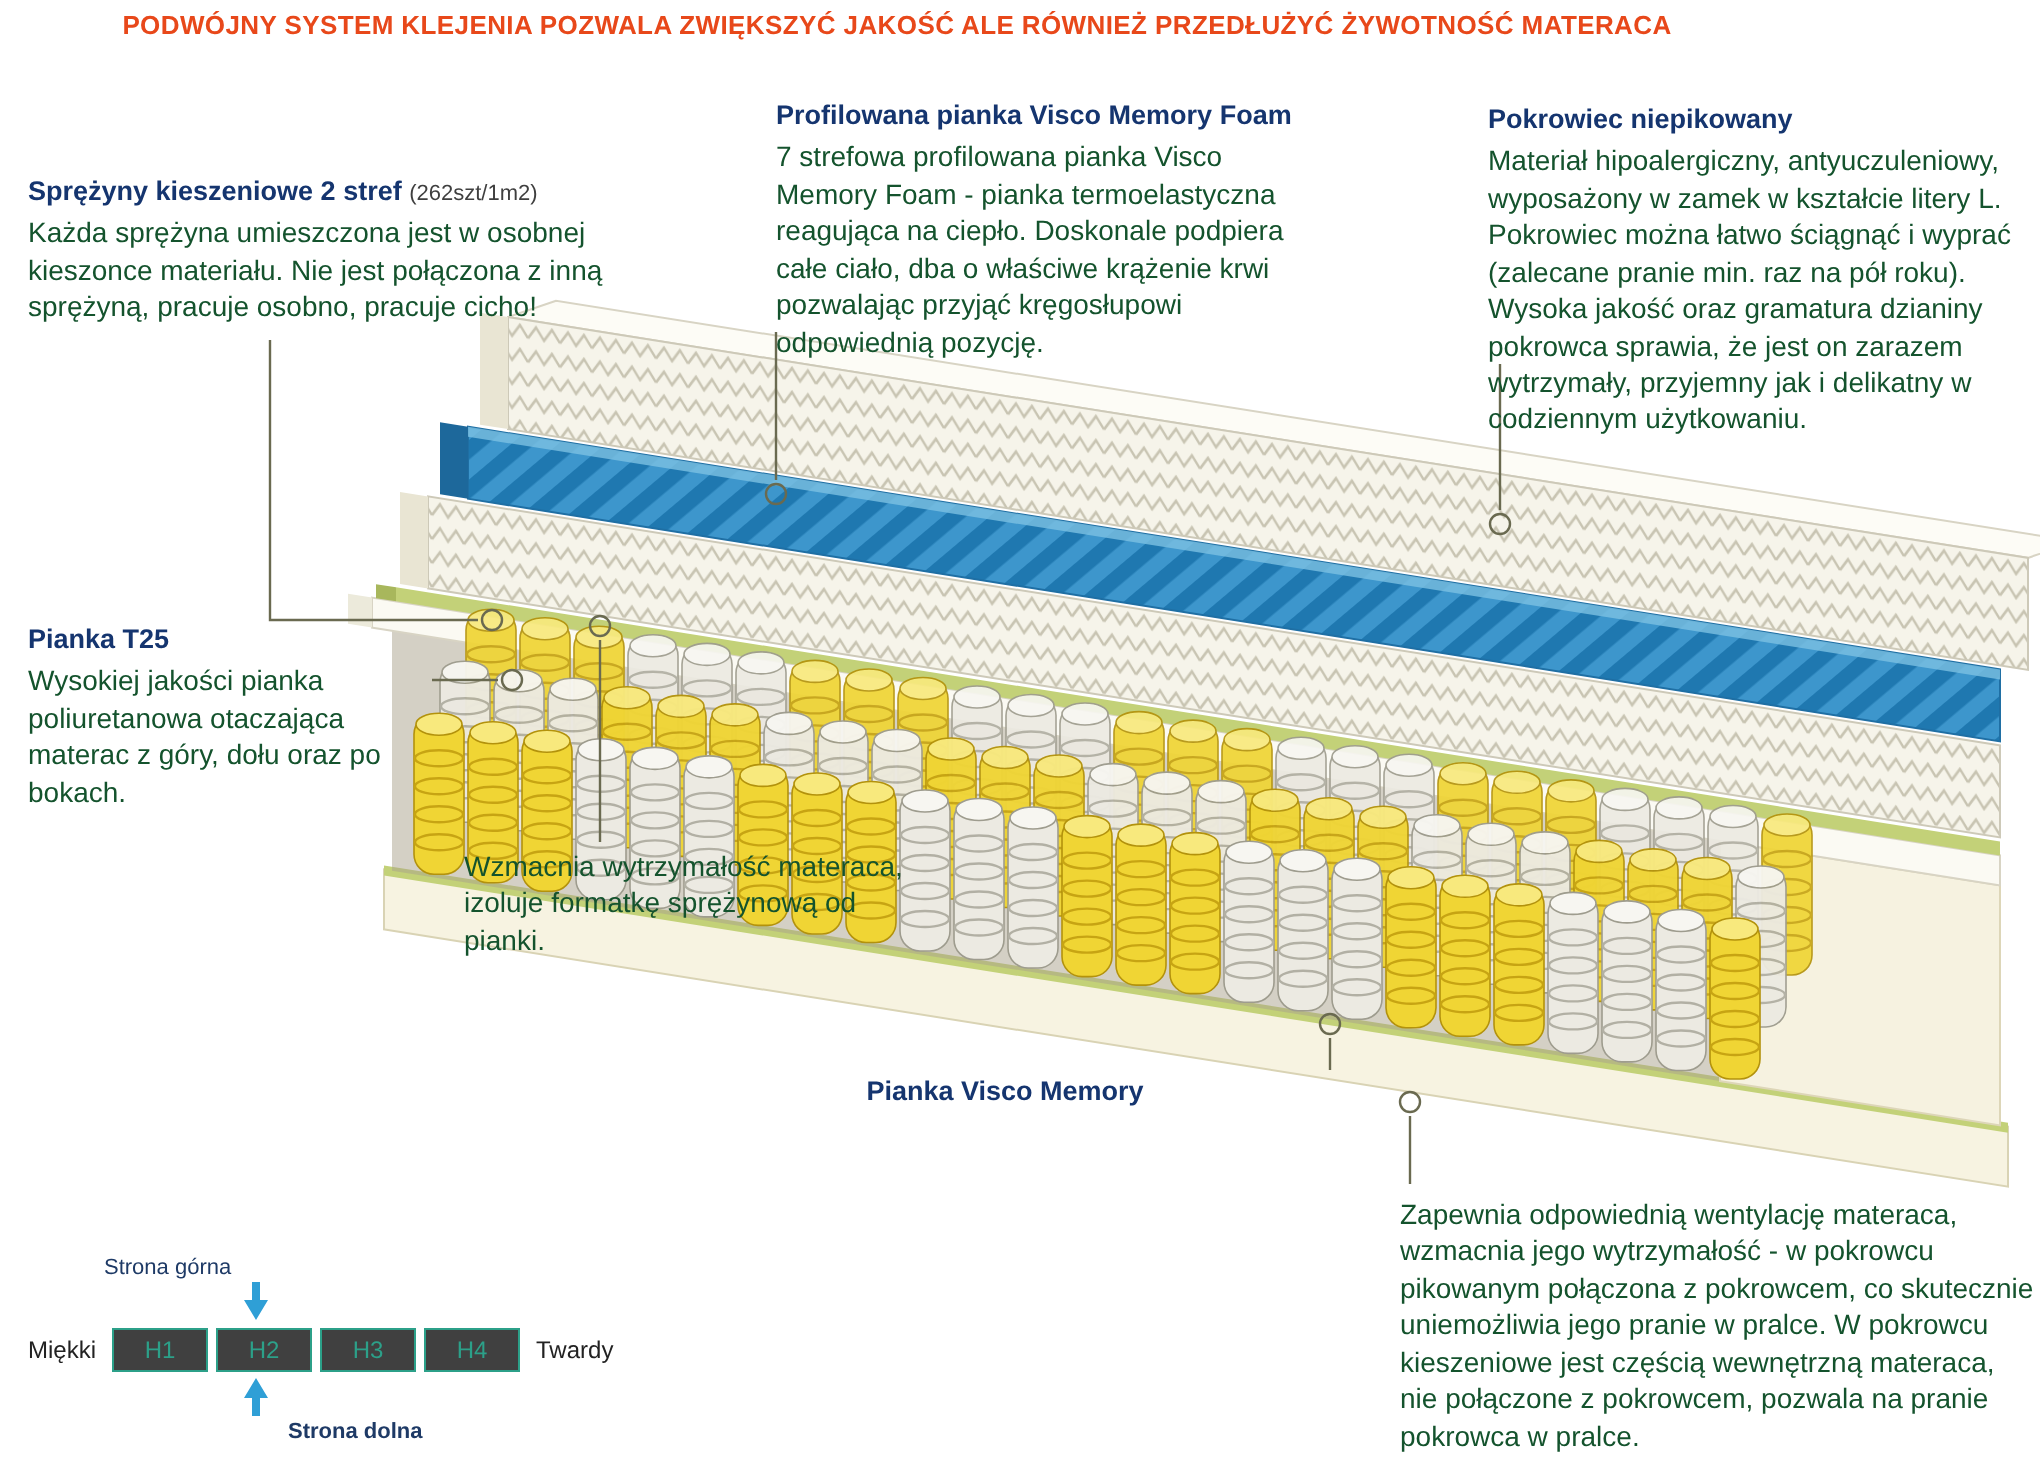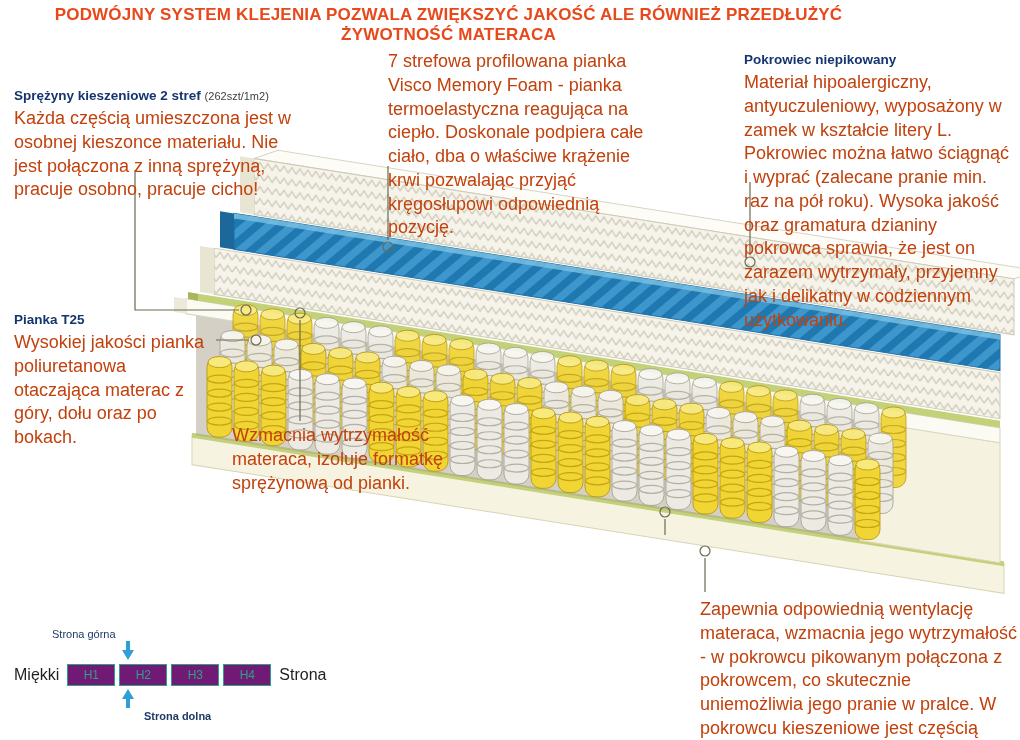--- a/index.html
+++ b/index.html
@@ -3,41 +3,41 @@
 <meta charset="utf-8">
 <style>
   *{margin:0;padding:0;box-sizing:border-box;}
   html,body{width:1020px;height:740px;}
   body{
     position:relative;width:1020px;height:740px;background:#ffffff;
     font-family:"Liberation Sans",sans-serif;overflow:hidden;
   }
   .hdr{
     position:absolute;left:0;top:5px;width:897px;text-align:center;
-    font-size:17px;font-weight:bold;color:#e8481a;letter-spacing:.2px;z-index:3;
+    font-size:13px;font-weight:bold;color:#e8481a;letter-spacing:.2px;z-index:3;
   }
   #art{position:absolute;left:0;top:0;z-index:1;}
   .ann{position:absolute;z-index:2;}
   .ann h3{font-size:13.5px;font-weight:bold;color:#15356f;line-height:1.2;margin:0 0 3px 0;}
   .ann .sub{font-size:11px;font-weight:normal;color:#3f3f3f;margin-top:40px;}
-  .ann p{font-size:18px;color:#c2410c;line-height:1.32;margin:0;}
+  .ann p{font-size:14px;color:#14532d;line-height:1.32;margin:0;}
   .ann.center-title h3{text-align:center;}
   #scale{position:absolute;left:12px;top:628px;width:300px;height:110px;z-index:2;}
   #scale .side-label{position:absolute;font-size:11px;color:#1e3a66;}
   #scale .lbl-top{left:40px;top:0;}
   #scale .lbl-bottom{left:132px;top:82px;font-weight:bold;}
   #scale .arrow{position:absolute;left:110px;}
   #scale .arrow-down{top:13px;}
   #scale .arrow-up{top:60px;}
   #scale .row{position:absolute;left:2px;top:36px;display:flex;align-items:center;gap:4px;}
-  #scale .soft,#scale .hard{font-size:16px;color:#222222;white-space:nowrap;}
+  #scale .soft,#scale .hard{font-size:12px;color:#222222;white-space:nowrap;}
   #scale .soft{margin-right:4px;}
   #scale .hard{margin-left:4px;}
   #scale .box{
-    width:48px;height:22px;border:1px solid #2ca089;color:#2ca089;background:#701a75;
+    width:48px;height:22px;border:1px solid #2ca089;color:#2ca089;background:#404040;
     font-size:12px;display:flex;align-items:center;justify-content:center;
   }
 </style>
 </head>
 <body>
 
 <svg id="art" width="1020" height="740" viewBox="0 0 1020 740">
   <defs>
     <pattern id="zigzag" width="16" height="12" patternUnits="userSpaceOnUse">
       <rect width="16" height="12" fill="#f6f4ea"></rect>
@@ -695,58 +695,60 @@
     <line x1="705" y1="592" x2="705" y2="558"></line>
     <circle cx="705" cy="551" r="5"></circle>
   </g>
 </svg>
 
 <div class="hdr">PODWÓJNY SYSTEM KLEJENIA POZWALA ZWIĘKSZYĆ JAKOŚĆ ALE RÓWNIEŻ PRZEDŁUŻYĆ ŻYWOTNOŚĆ MATERACA</div>
 
 <div class="ann" style="left:14px;top:88px;width:292px">
   <h3><span>Sprężyny kieszeniowe 2 stref</span>
     <span class="sub">(262szt/1m2)</span></h3>
-  <p>Każda częścią umieszczona jest w osobnej kieszonce materiału. Nie jest połączona z inną sprężyną, pracuje osobno, pracuje cicho!</p>
+  <p>Każda sprężyna umieszczona jest w osobnej kieszonce materiału. Nie jest połączona z inną sprężyną, pracuje osobno, pracuje cicho!</p>
 </div>
 
 <div class="ann" style="left:388px;top:50px;width:262px">
+  <h3>Profilowana pianka Visco Memory Foam</h3>
   <p>7 strefowa profilowana pianka Visco Memory Foam - pianka termoelastyczna reagująca na ciepło. Doskonale podpiera całe ciało, dba o właściwe krążenie krwi pozwalając przyjąć kręgosłupowi odpowiednią pozycję.</p>
 </div>
 
 <div class="ann" style="left:744px;top:52px;width:272px">
   <h3>Pokrowiec niepikowany</h3>
   <p>Materiał hipoalergiczny, antyuczuleniowy, wyposażony w zamek w kształcie litery L. Pokrowiec można łatwo ściągnąć i wyprać (zalecane pranie min. raz na pół roku). Wysoka jakość oraz gramatura dzianiny pokrowca sprawia, że jest on zarazem wytrzymały, przyjemny jak i delikatny w codziennym użytkowaniu.</p>
 </div>
 
 <div class="ann" style="left:14px;top:312px;width:200px">
   <h3>Pianka T25</h3>
   <p>Wysokiej jakości pianka poliuretanowa otaczająca materac z góry, dołu oraz po bokach.</p>
 </div>
 
 <div class="ann" style="left:232px;top:424px;width:240px">
   <p>Wzmacnia wytrzymałość materaca, izoluje formatkę sprężynową od pianki.</p>
 </div>
 
 <div class="ann center-title" style="left:330px;top:538px;width:345px">
+  <h3>Pianka Visco Memory</h3>
 </div>
 
 <div class="ann" style="left:700px;top:598px;width:318px">
   <p>Zapewnia odpowiednią wentylację materaca, wzmacnia jego wytrzymałość - w pokrowcu pikowanym połączona z pokrowcem, co skutecznie uniemożliwia jego pranie w pralce. W pokrowcu kieszeniowe jest częścią wewnętrzną materaca, nie połączone z pokrowcem, pozwala na pranie pokrowca w pralce.</p>
 </div>
 
 <div id="scale">
   <div class="side-label lbl-top">Strona górna</div>
   <svg class="arrow arrow-down" width="12" height="20" viewBox="0 0 12 20">
     <path d="M4 0 h4 v9 h4 l-6 10 -6 -10 h4 z" fill="#2f9fd6"></path>
   </svg>
   <div class="row">
     <span class="soft">Miękki</span>
     <span class="box">H1</span>
     <span class="box">H2</span>
     <span class="box">H3</span>
     <span class="box">H4</span>
-    <span class="hard">Strona</span>
+    <span class="hard">Twardy</span>
   </div>
   <svg class="arrow arrow-up" width="12" height="20" viewBox="0 0 12 20">
     <path d="M6 1 l6 10 h-4 v9 h-4 v-9 h-4 z" fill="#2f9fd6"></path>
   </svg>
   <div class="side-label lbl-bottom">Strona dolna</div>
 </div>
 
 </body></html>

